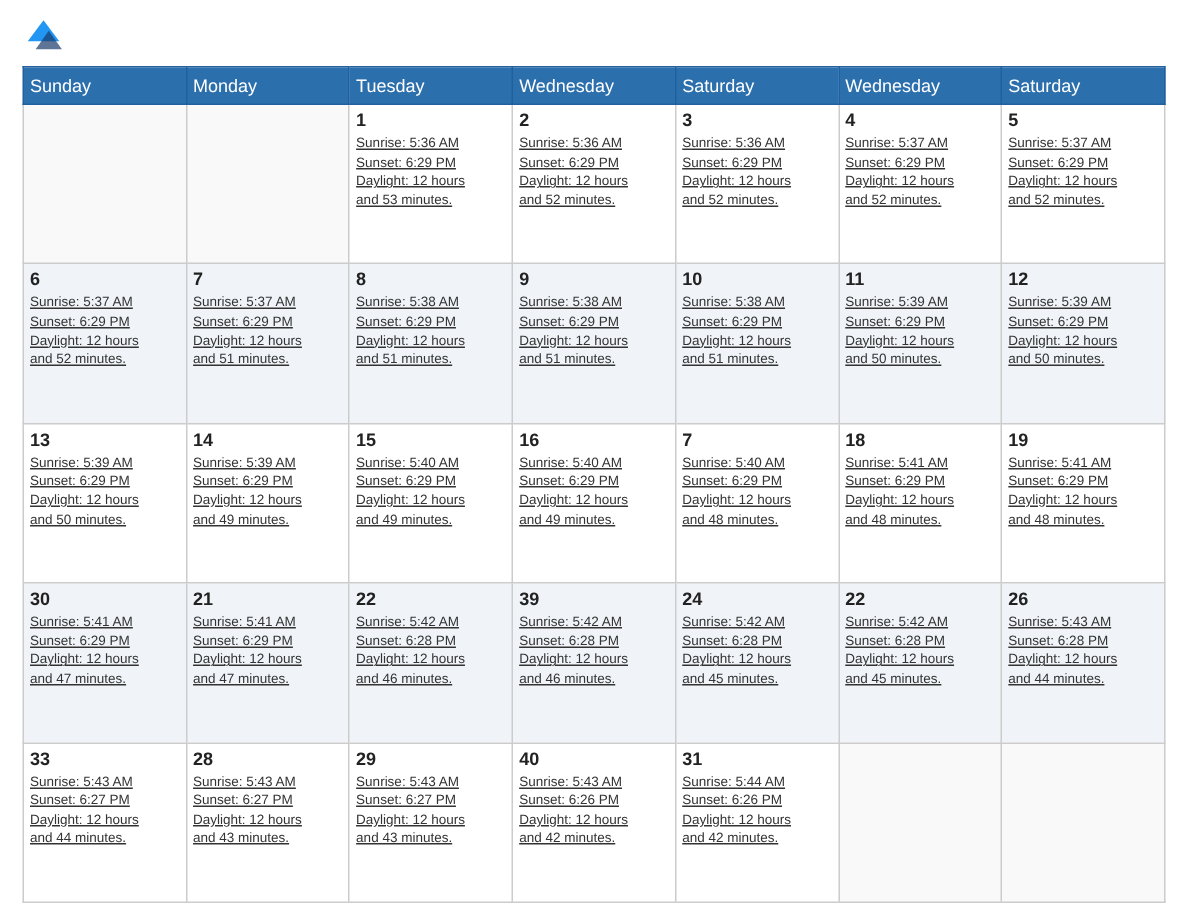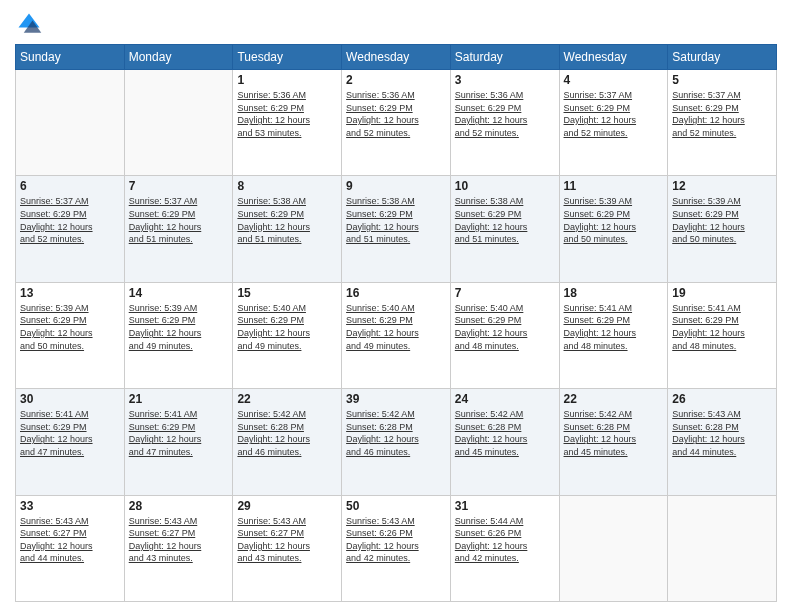--- a/index.html
+++ b/index.html
@@ -339,21 +339,21 @@
 and 43 minutes.</div>
           </td>
           <td>
             <span class="day-number">29</span>
             <div class="day-info" style="white-space: pre-line;">Sunrise: 5:43 AM
 Sunset: 6:27 PM
 Daylight: 12 hours
 and 43 minutes.</div>
           </td>
           <td>
-            <span class="day-number">50</span>
+            <span class="day-number">40</span>
             <div class="day-info" style="white-space: pre-line;">Sunrise: 5:43 AM
 Sunset: 6:26 PM
 Daylight: 12 hours
 and 42 minutes.</div>
           </td>
           <td>
             <span class="day-number">31</span>
             <div class="day-info" style="white-space: pre-line;">Sunrise: 5:44 AM
 Sunset: 6:26 PM
 Daylight: 12 hours

